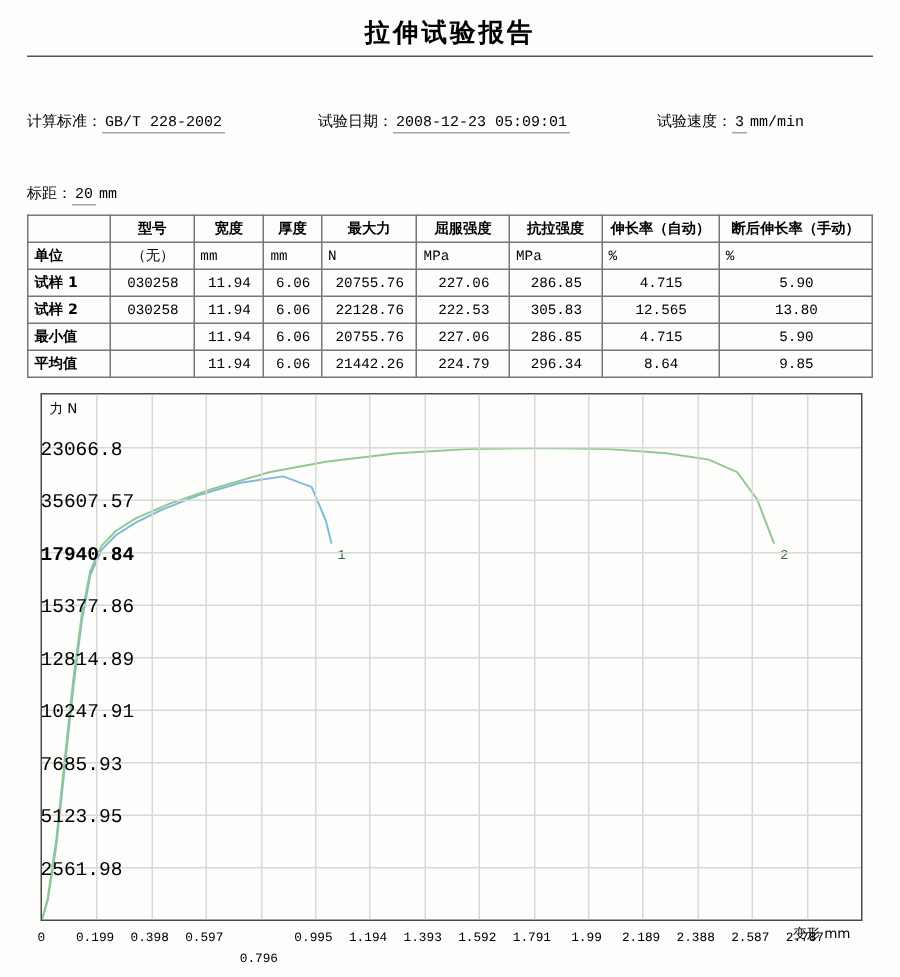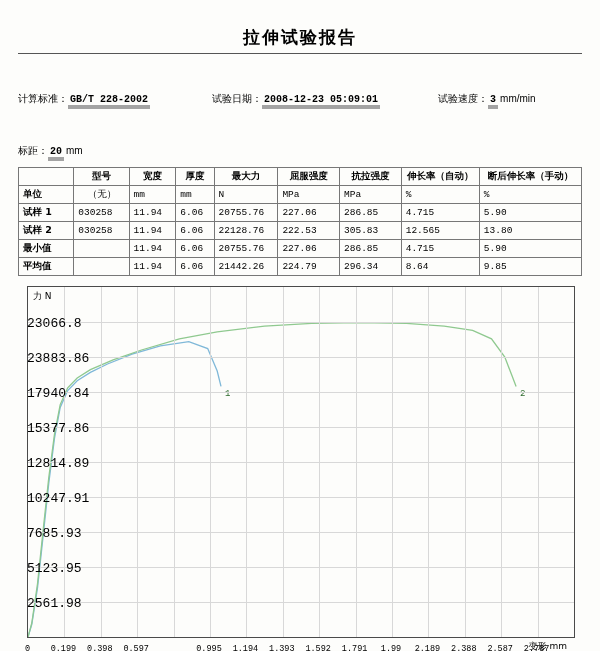--- a/index.html
+++ b/index.html
@@ -15,21 +15,21 @@
     position: relative;
     width: 600px; height: 651px;
     background: #fdfdfb;
   }
   
   .title {
     text-align: center;
     font-size: 17px;
     font-weight: bold;
     letter-spacing: 2px;
-    padding-top: 26px;
+    padding-top: 10px;
     padding-bottom: 2px;
     font-family: "DejaVu Sans", sans-serif;
   }
   .title-rule {
     width: 564px;
     margin: 2px auto 0 auto;
     border-bottom: 1px solid #555;
   }
   
   .meta {
@@ -40,27 +40,26 @@
     font-family: "DejaVu Sans", sans-serif;
   }
   .meta-row {
     display: flex;
     align-items: baseline;
     margin-bottom: 4px;
   }
   .m-lab { white-space: nowrap; }
   .m-val {
     white-space: nowrap;
-    border-bottom: 4px solid #a3a3a3;
+    border-bottom: 1px solid #a3a3a3;
     font-family: "Liberation Mono", monospace;
     font-size: 10px;
     padding: 0 2px 0 2px;
-    font-weight: bold;
-  }
-  .m-unit { margin-left: 2px; font-family: Liberation Sans, sans-serif; font-size: 10px; margin-top: 32px;}
+  }
+  .m-unit { margin-left: 2px; font-family: Liberation Mono, monospace; font-size: 10px; margin-top: 32px;}
   .sp1 { width: 62px; }
   .sp2 { width: 58px; }
   
   .remark {
     width: 564px;
     margin: 5px auto 0 auto;
     height: 27px;
     border: 1px solid #777;
     font-size: 10px;
     font-family: "DejaVu Sans", sans-serif;
@@ -86,21 +85,21 @@
   table.data th {
     font-weight: bold;
     text-align: center;
   }
   table.data td.rowhdr {
     font-weight: bold;
     text-align: left;
     padding-left: 4px;
   }
   table.data td.num {
-    text-align: left;
+    text-align: center;
     font-family: "Liberation Mono", monospace;
     font-size: 9.5px;
     padding-left: 4px;
   }
   table.data td.unit {
     text-align: left;
     font-family: "Liberation Mono", monospace;
     font-size: 9.5px;
     padding-left: 4px;
   }
@@ -309,22 +308,22 @@
     <div class="axis-title-y">力 N</div>
     <div class="axis-title-x">变形 mm</div>
     <div class="origin-label">0</div>
     <div id="ylabels">
         <div class="axis-y-label" style="top: 314px; left: 16px; width: 46px;">2561.98</div>
         <div class="axis-y-label" style="top: 279px; left: 16px; width: 46px;">5123.95</div>
         <div class="axis-y-label" style="top: 244px; left: 16px; width: 46px;">7685.93</div>
         <div class="axis-y-label" style="top: 209px; left: 16px; width: 46px;">10247.91</div>
         <div class="axis-y-label" style="top: 174px; left: 16px; width: 46px;">12814.89</div>
         <div class="axis-y-label" style="top: 139px; left: 16px; width: 46px;">15377.86</div>
-        <div class="axis-y-label" style="top: 104px; left: 16px; width: 46px;">17940.84</div>
-        <div class="axis-y-label" style="top: 69px; left: 16px; width: 46px;">23883.86</div>
+        <div class="axis-y-label" style="top: 104px; left: 16px; width: 46px; font-weight: bold;">17940.84</div>
+        <div class="axis-y-label" style="top: 69px; left: 16px; width: 46px;">35607.57</div>
         <div class="axis-y-label" style="top: 34px; left: 16px; width: 46px;">23066.8</div>
       </div>
     <div id="xlabels">
         <div class="axis-x-label" style="left: 32.4px;">0.199</div>
         <div class="axis-x-label" style="left: 68.8px;">0.398</div>
         <div class="axis-x-label" style="left: 105.2px;">0.597</div>
         <div class="axis-x-label" style="left: 141.6px; margin-top: 14px;">0.796</div>
         <div class="axis-x-label" style="left: 178px;">0.995</div>
         <div class="axis-x-label" style="left: 214.4px;">1.194</div>
         <div class="axis-x-label" style="left: 250.8px;">1.393</div>

